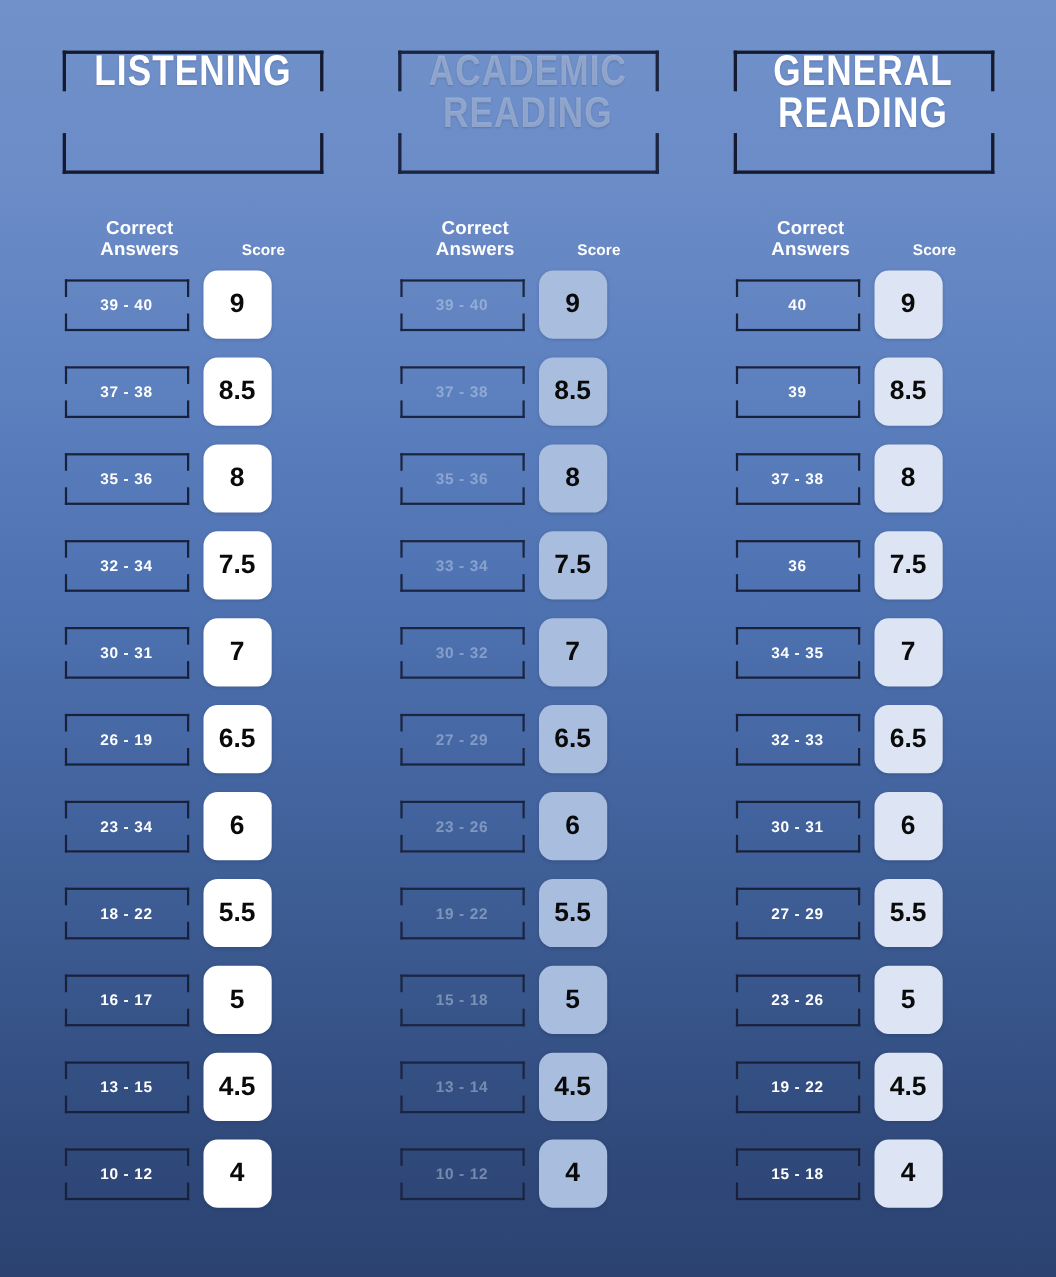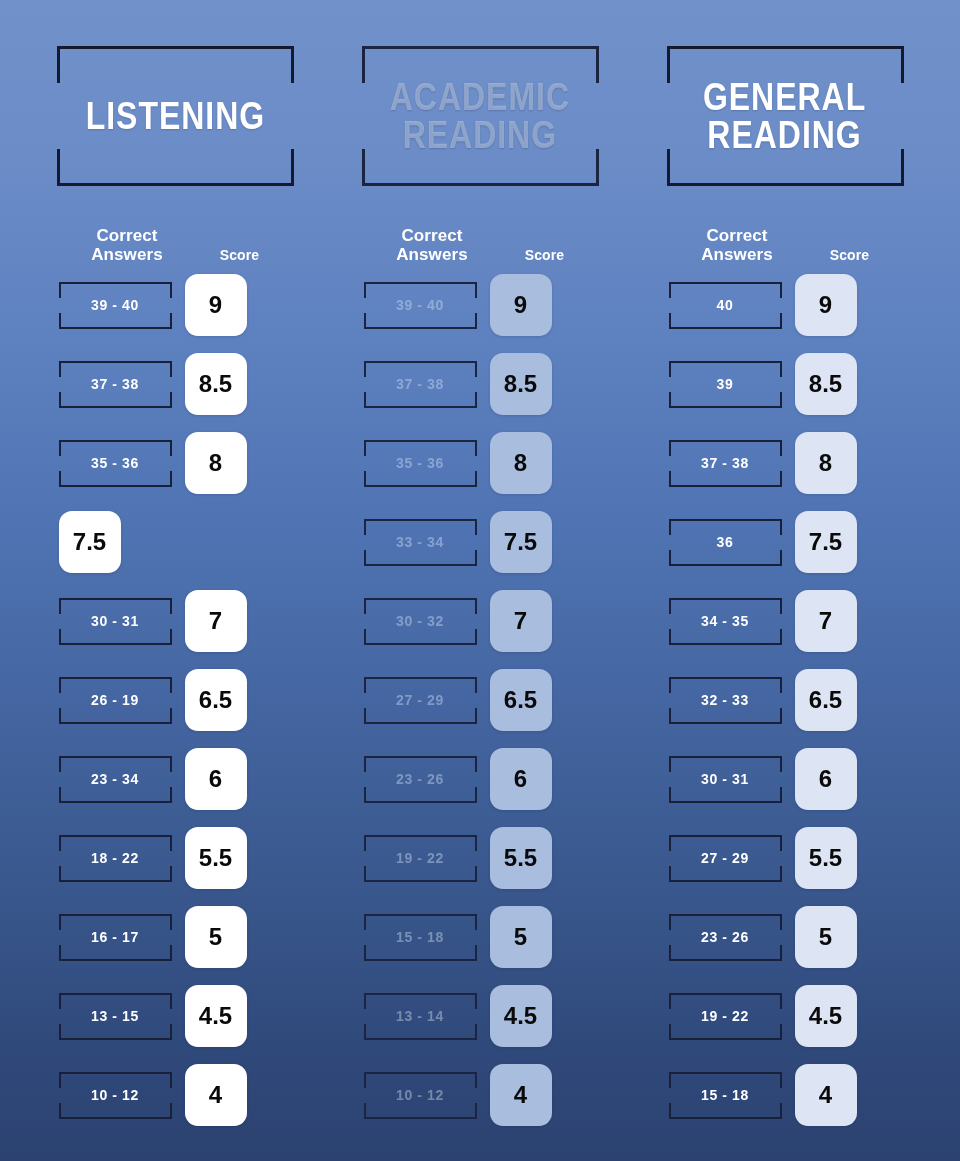--- a/index.html
+++ b/index.html
@@ -35,23 +35,23 @@
     width: 245px;
     display: flex;
     flex-direction: column;
     align-items: center;
   }
 
   
   .hdr {
     position: relative;
     width: 237px;
-    height: 140px;
+    height: 112px;
     display: flex;
-    align-items: center;
+    align-items: flex-start;
     justify-content: center;
     margin-bottom: 24px;
   }
   .hdr .brk {
     position: absolute;
     inset: 0;
     pointer-events: none;
   }
   .hdr .brk span {
     position: absolute;
@@ -219,20 +219,31 @@
               <span class="lt"></span>
               <span class="lb"></span>
               <span class="rt"></span>
               <span class="rb"></span>
             </div>
             <span class="ans-text">35 - 36</span>
           </div>
           <div class="score">8</div>
         </div>
         <div class="row">
+          <div class="ans">
+            <div class="brk">
+              <span class="top"></span>
+              <span class="bottom"></span>
+              <span class="lt"></span>
+              <span class="lb"></span>
+              <span class="rt"></span>
+              <span class="rb"></span>
+            </div>
+            <span class="ans-text">32 - 34</span>
+          </div>
           <div class="score">7.5</div>
         </div>
         <div class="row">
           <div class="ans">
             <div class="brk">
               <span class="top"></span>
               <span class="bottom"></span>
               <span class="lt"></span>
               <span class="lb"></span>
               <span class="rt"></span>

